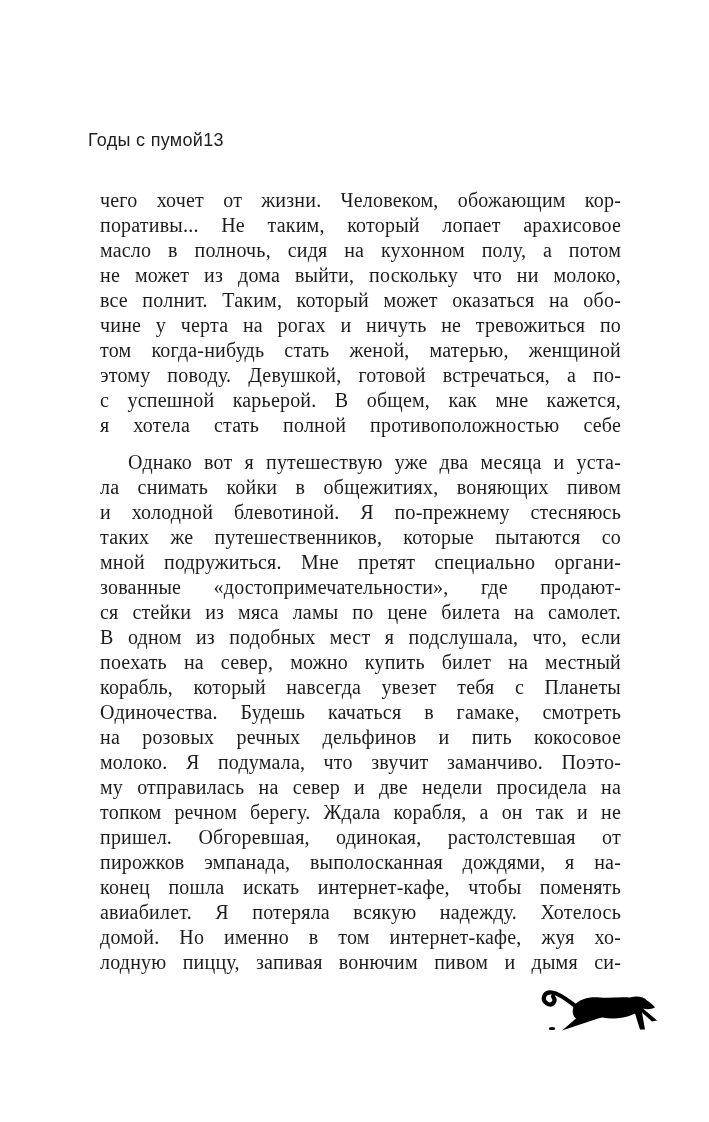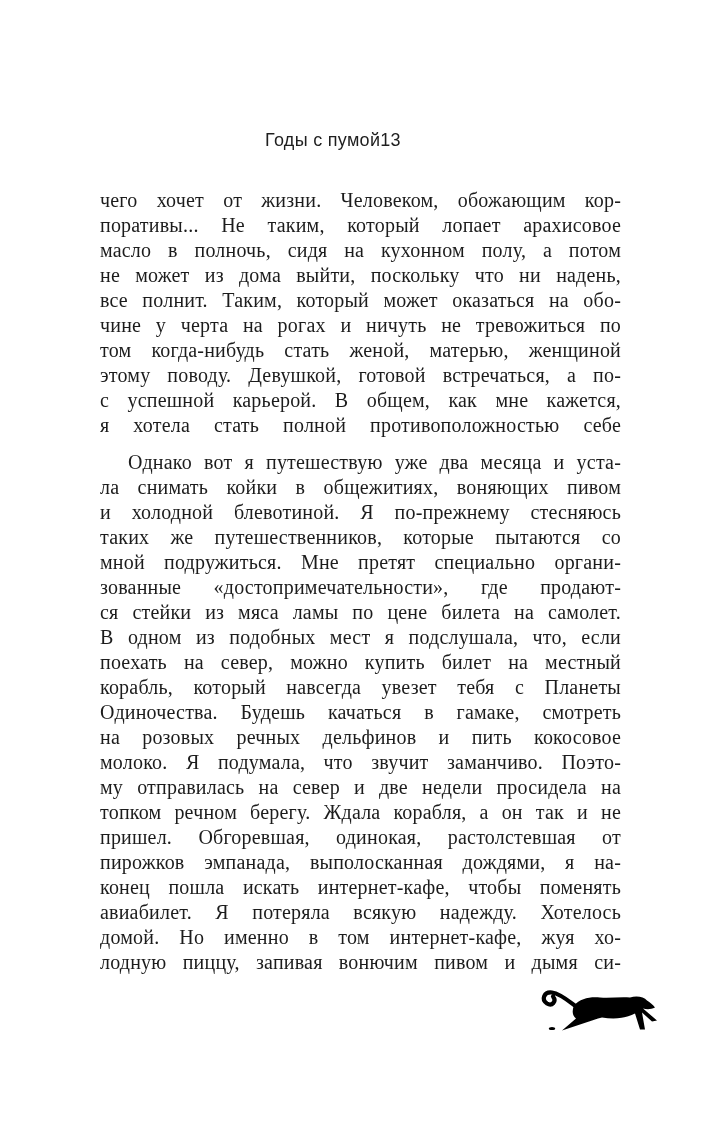--- a/index.html
+++ b/index.html
@@ -15,21 +15,21 @@
     overflow: hidden;
     font-family: "Liberation Serif", serif;
     color: #1c1c1c;
   }
   .header {
     position: absolute;
     left: 88px;
     top: 130px;
     width: 490px;
     display: flex;
-    justify-content: center;
+    justify-content: flex-start;
     align-items: baseline;
     font-family: "Liberation Sans", sans-serif;
     font-size: 18px;
     line-height: 20px;
     color: #1f1f1f;
     letter-spacing: 0.3px;
   }
   .body-text {
     position: absolute;
     left: 88px;
@@ -66,21 +66,21 @@
   <div class="header">
     <span>Годы с пумой</span>
     <span>13</span>
   </div>
 
   <div class="body-text">
       <div class="para">
         <div class="line">чего хочет от жизни. Человеком, обожающим кор-</div>
         <div class="line">поративы... Не таким, который лопает арахисовое</div>
         <div class="line">масло в полночь, сидя на кухонном полу, а потом</div>
-        <div class="line">не может из дома выйти, поскольку что ни надень,</div>
+        <div class="line">не может из дома выйти, поскольку что ни молоко,</div>
         <div class="line">все полнит. Таким, который может оказаться на обо-</div>
         <div class="line">чине у черта на рогах и ничуть не тревожиться по</div>
         <div class="line">том когда-нибудь стать женой, матерью, женщиной</div>
         <div class="line">этому поводу. Девушкой, готовой встречаться, а по-</div>
         <div class="line">с успешной карьерой. В общем, как мне кажется,</div>
         <div class="line">я хотела стать полной противоположностью себе</div>
       </div>
       <div class="para">
         <div class="line indent">Однако вот я путешествую уже два месяца и уста-</div>
         <div class="line">ла снимать койки в общежитиях, воняющих пивом</div>

